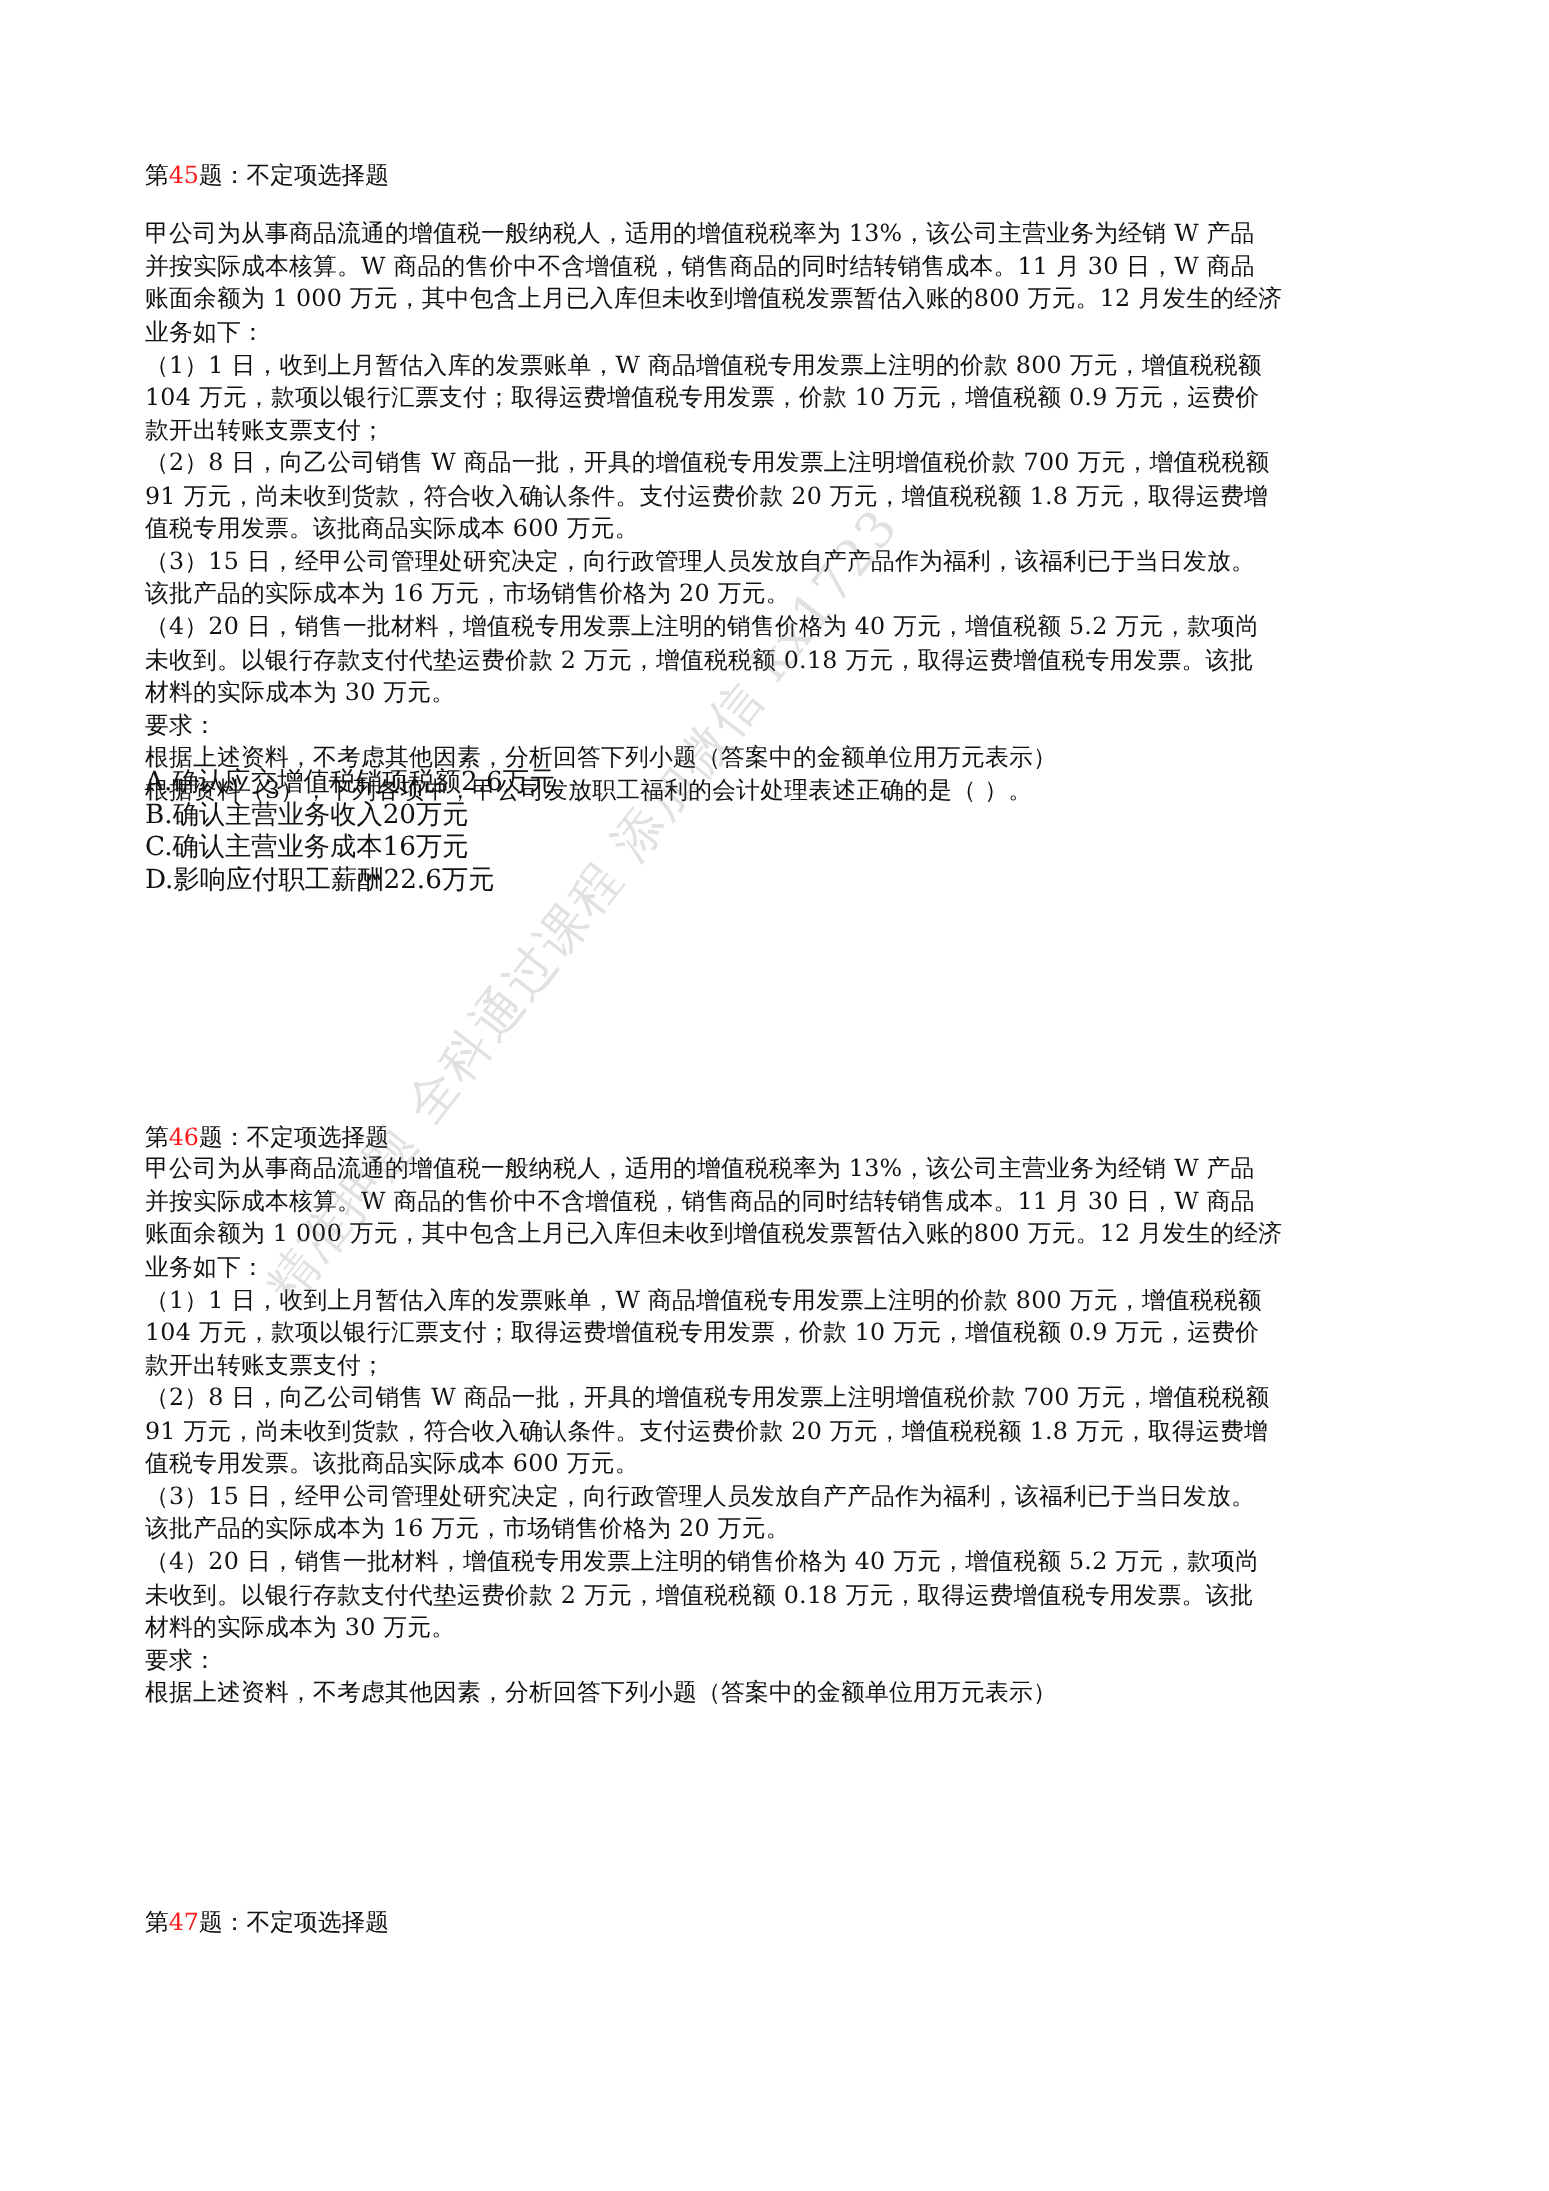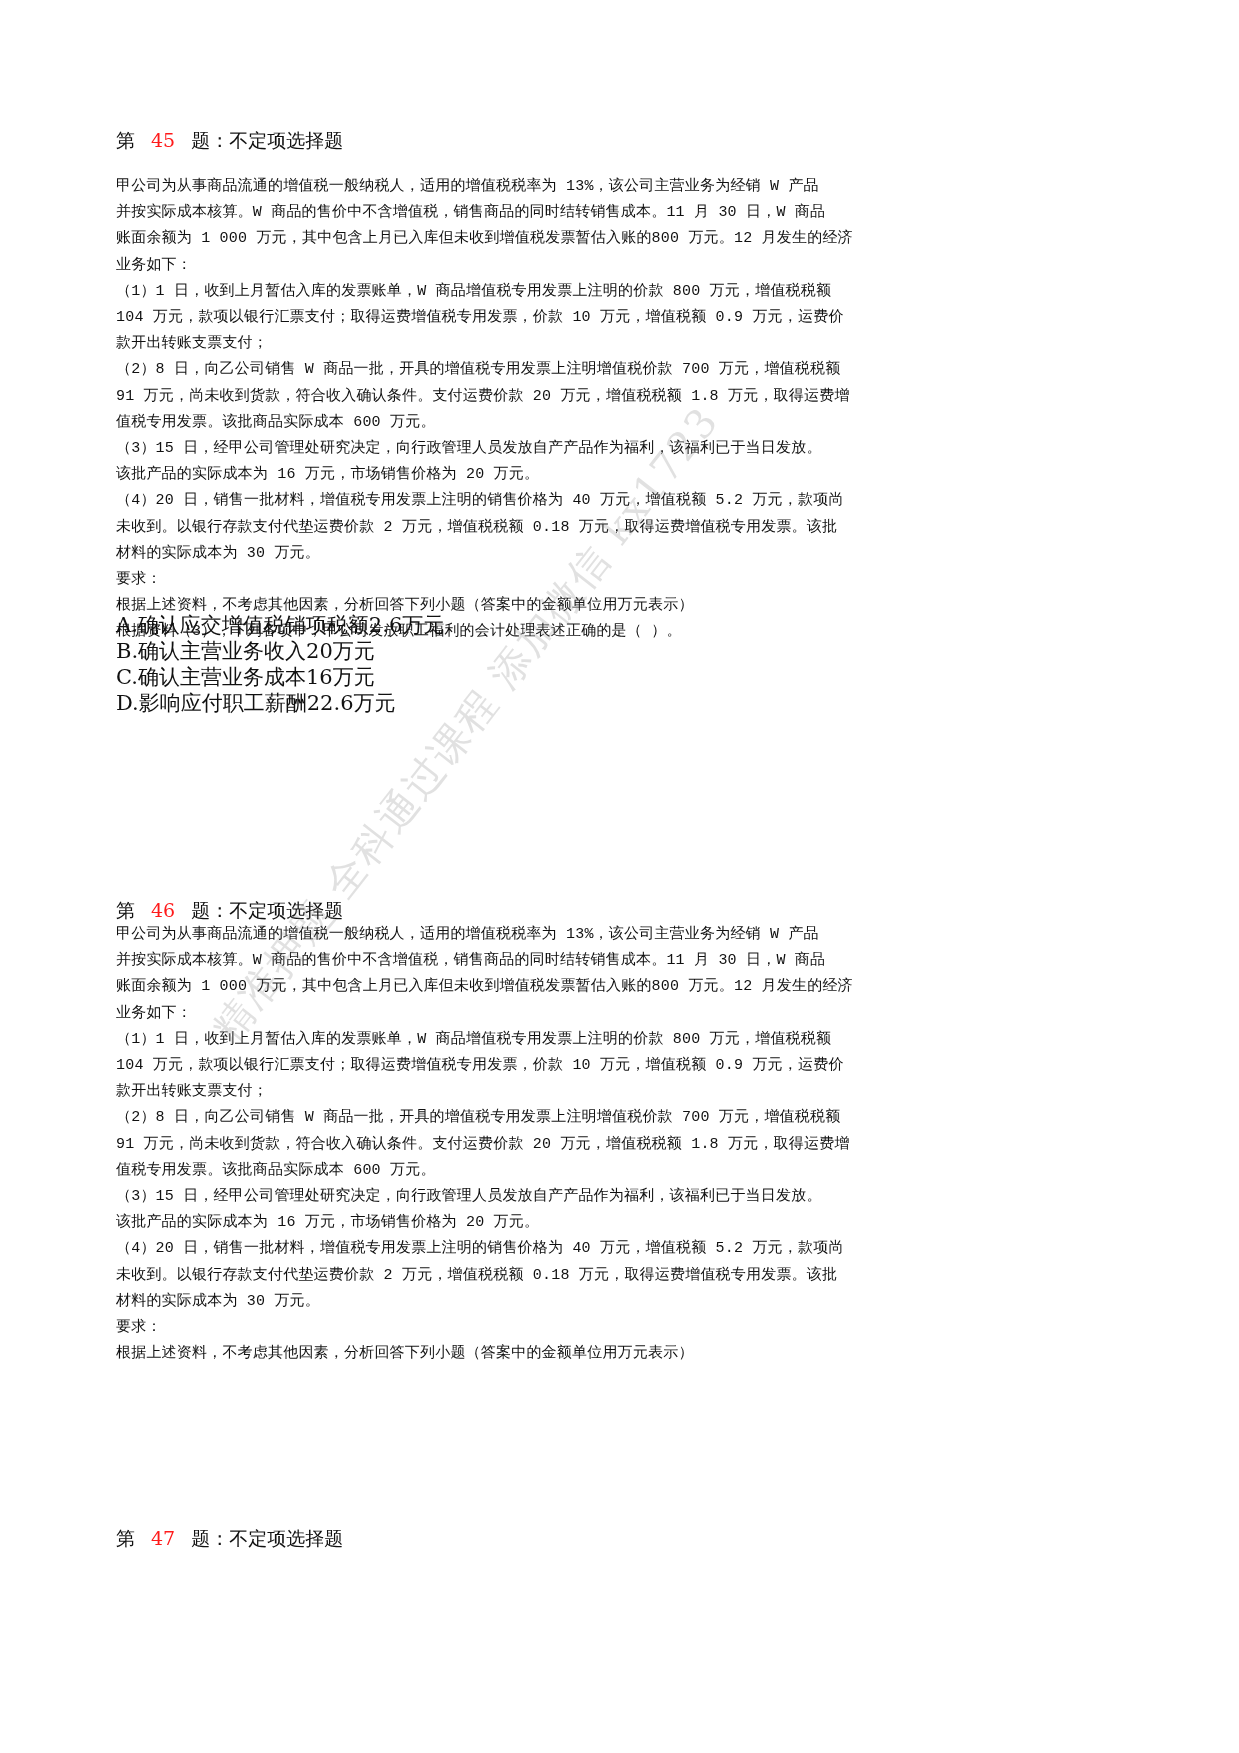--- a/index.html
+++ b/index.html
@@ -6,26 +6,25 @@
   body {
     width: 1239px; height: 1753px; position: relative; overflow: hidden;
     font-family: "DejaVu Serif", "Liberation Serif", serif;
     color: #111111;
   }
   .page { position: absolute; left: 0; top: 0; width: 1239px; height: 1753px; }
   .q-header {
     position: absolute; left: 116px; font-size: 19px; line-height: 24px;
     white-space: nowrap;
   }
-  .q-num { color: #ff1a1a; margin: 0 16px; }
+  .q-num { color: #ff1a1a; margin: 0 0; }
   .para {
     position: absolute; left: 116px; width: 1016px;
-    font-size: 15px; line-height: 26.2px; text-align: justify;
+    font-size: 19px; line-height: 26.2px; text-align: justify;
     letter-spacing: 0.2px;
-    font-family: Liberation Mono, monospace;
   }
   .para div { white-space: nowrap; }
   .opts {
     position: absolute; left: 116px; font-size: 21px; line-height: 26px;
   }
   .opts div { white-space: nowrap; }
   .watermark {
     position: absolute; left: 200px; top: 1020px;
     font-size: 40px; color: rgba(120,120,120,0.22);
     transform: rotate(-52deg); transform-origin: left top;

